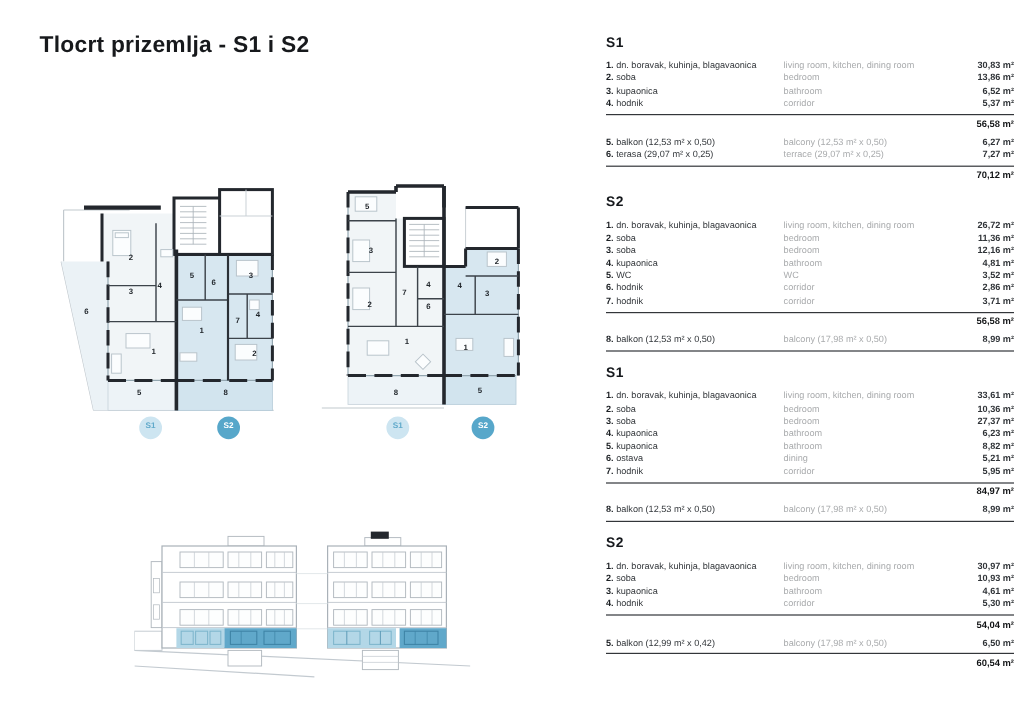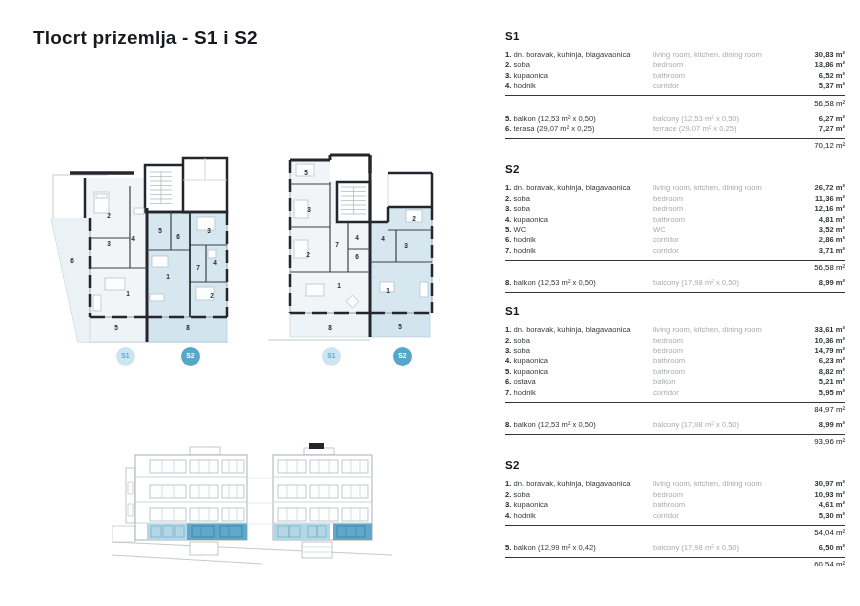--- a/index.html
+++ b/index.html
@@ -22,21 +22,21 @@
   .sections{position:absolute;left:505px;top:30px;width:340px;}
   .sec{margin-bottom:12px;}
   .sec-h{font-size:11.5px;font-weight:800;margin:0 0 8px;color:#15181c;letter-spacing:.4px;}
   .grp+.grp{margin-top:5px;}
   .row{display:flex;font-size:7.6px;line-height:10.4px;}
   .c1{width:148px;white-space:nowrap;color:#34383c;}
   .c1 .num{font-weight:800;color:#1b1f23;}
   .c2{width:120px;color:#a9abad;white-space:nowrap;}
   .c3{flex:1;text-align:right;color:#303438;font-weight:bold;}
   .rule{border-top:1.4px solid #33363a;margin-top:3.5px;}
-  .total{text-align:right;font-weight:400;font-size:7.8px;color:#121416;padding-top:2.5px;line-height:10px;}
+  .total{text-align:right;font-weight:700;font-size:7.8px;color:#121416;padding-top:2.5px;line-height:10px;}
 </style>
 </head>
 <body>
 
 <div class="page">
 
   <h1 class="title"><span>Tlocrt prizemlja - </span><b>S1 i S2</b></h1>
 
   <div class="plan" style="left:38px;top:150px;width:224px;height:216px;">
     <svg viewBox="0 0 224 216" width="224" height="216">
@@ -306,53 +306,52 @@
             <div class="c3">33,61 m²</div>
           </div>
           <div class="row">
             <div class="c1"><span class="num">2.</span> <span>soba</span></div>
             <div class="c2">bedroom</div>
             <div class="c3">10,36 m²</div>
           </div>
           <div class="row">
             <div class="c1"><span class="num">3.</span> <span>soba</span></div>
             <div class="c2">bedroom</div>
-            <div class="c3">14,79 m²</div>
+            <div class="c3">27,37 m²</div>
           </div>
           <div class="row">
             <div class="c1"><span class="num">4.</span> <span>kupaonica</span></div>
             <div class="c2">bathroom</div>
             <div class="c3">6,23 m²</div>
           </div>
           <div class="row">
             <div class="c1"><span class="num">5.</span> <span>kupaonica</span></div>
             <div class="c2">bathroom</div>
             <div class="c3">8,82 m²</div>
           </div>
           <div class="row">
             <div class="c1"><span class="num">6.</span> <span>ostava</span></div>
-            <div class="c2">balkon</div>
+            <div class="c2">dining</div>
             <div class="c3">5,21 m²</div>
           </div>
           <div class="row">
             <div class="c1"><span class="num">7.</span> <span>hodnik</span></div>
             <div class="c2">corridor</div>
             <div class="c3">5,95 m²</div>
           </div>
           <div class="rule"></div>
           <div class="total">84,97 m²</div>
         </div>
         <div class="grp">
           <div class="row">
             <div class="c1"><span class="num">8.</span> <span>balkon (12,53 m² x 0,50)</span></div>
             <div class="c2">balcony (17,98 m² x 0,50)</div>
             <div class="c3">8,99 m²</div>
           </div>
           <div class="rule"></div>
-          <div class="total">93,96 m²</div>
         </div>
       </section>
       <section class="sec">
         <h2 class="sec-h">S2</h2>
         <div class="grp">
           <div class="row">
             <div class="c1"><span class="num">1.</span> <span>dn. boravak, kuhinja, blagavaonica</span></div>
             <div class="c2">living room, kitchen, dining room</div>
             <div class="c3">30,97 m²</div>
           </div>

